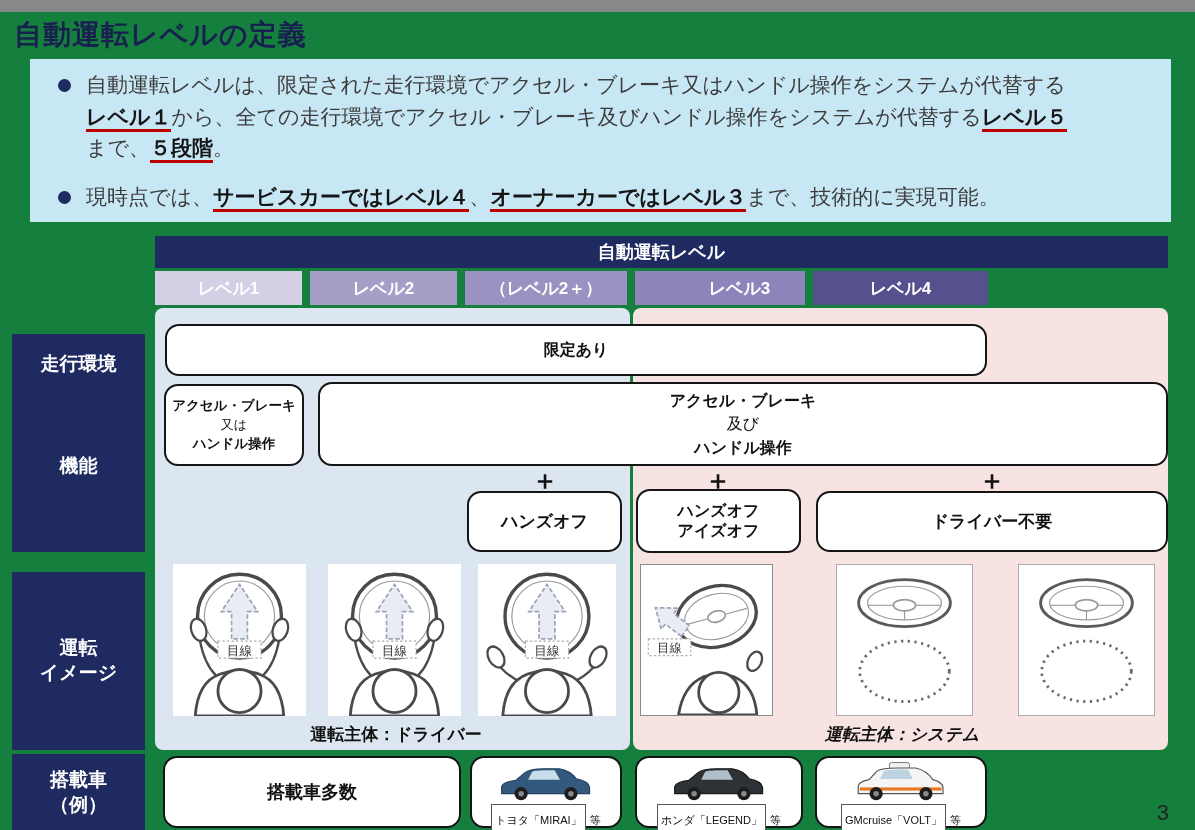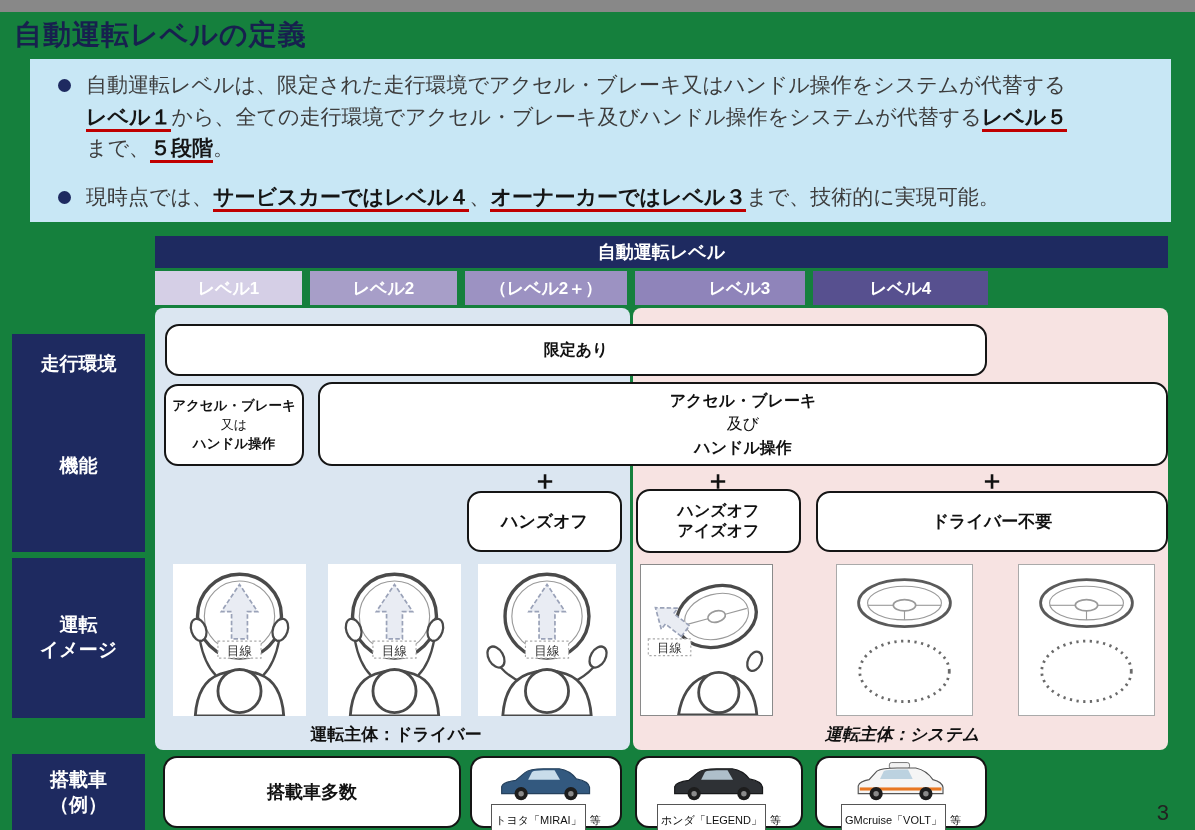--- a/index.html
+++ b/index.html
@@ -26,21 +26,21 @@
   .lvl.c5 { left:813px; width:175px; }
   .lvl.c6 { left:996px; width:172px; }
 
   .panel { position:absolute; top:296px; height:442px; border-radius:8px; }
   .panel.blue { left:155px; width:475px; background:#dbe6f1; }
   .panel.pink { left:633px; width:535px; background:#f7e3e2; }
 
   .rowlabel { position:absolute; left:12px; width:133px; display:flex; flex-direction:column; align-items:center; justify-content:center; font-size:19px; font-weight:bold; line-height:1.3; text-align:center; }
   .rl1 { top:322px; height:60px; }
   .rl2 { top:368px; height:172px; }
-  .rl3 { top:546px; height:160px; }
+  .rl3 { top:560px; height:178px; }
   .rl4 { top:742px; height:78px; }
 
   .wbox { position:absolute; background:#fff; border:2px solid #151515; border-radius:14px; display:flex; flex-direction:column; align-items:center; justify-content:center; text-align:center; color:#111; z-index:3; }
   .env-limited { left:165px; top:312px; width:822px; height:52px; }
   .env-limited .t { font-size:16px; font-weight:bold; }
   .env-limited .d { font-size:15px; }
   .env-unlimited { left:995px; top:312px; width:173px; height:52px; }
   .env-unlimited .t { font-size:15px; font-weight:bold; }
   .env-unlimited .d { font-size:12px; }
 

